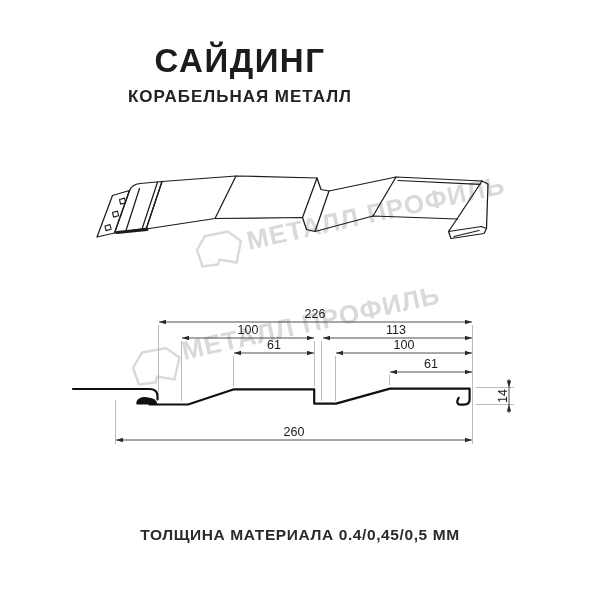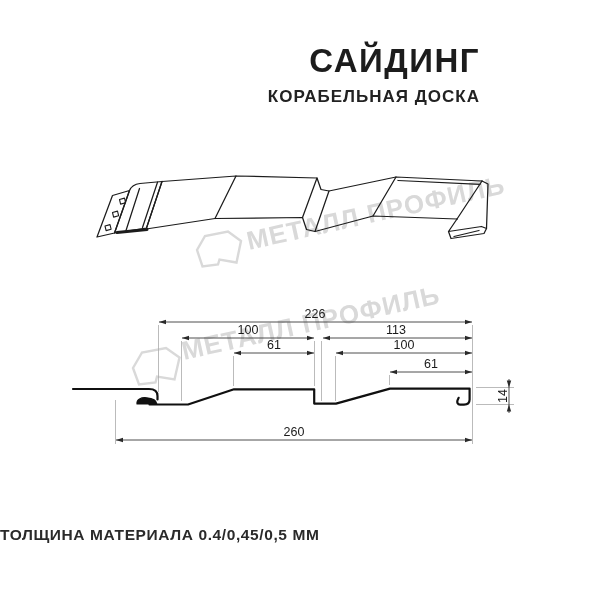--- a/index.html
+++ b/index.html
@@ -1,39 +1,39 @@
 <!DOCTYPE html>
 <html><head>
 <meta charset="utf-8">
 <style>
   html,body{margin:0;padding:0;background:#ffffff;}
   #stage{
     position:relative;width:600px;height:600px;background:#ffffff;overflow:hidden;
     font-family:"Liberation Sans","DejaVu Sans",sans-serif;
   }
-  .header{position:absolute;top:44px;left:0;width:480px;text-align:right;color:#212121;}
+  .header{position:absolute;top:44px;left:0;width:480px;text-align:center;color:#212121;}
   .title{font-size:33px;font-weight:800;letter-spacing:1.5px;line-height:34px;color:#1c1c1c;}
   .subtitle{font-size:17px;font-weight:700;letter-spacing:1px;margin-top:9px;color:#222;}
   .model{font-size:13px;font-weight:700;letter-spacing:.5px;margin-top:6px;color:#222;}
   .footer{
-    position:absolute;top:526px;left:0;width:600px;text-align:left;
+    position:absolute;top:526px;left:0;width:600px;text-align:center;
     font-size:15.5px;font-weight:700;letter-spacing:.6px;color:#2a2a2a;
   }
   svg{position:absolute;left:0;top:0;}
   .wm-text{font-size:26px;font-weight:700;letter-spacing:1px;}
   .dim-label{font-size:12.5px;fill:#1a1a1a;}
 </style>
 </head>
 <body>
 
 <div id="stage">
 
   <div class="header">
     <div class="title">САЙДИНГ</div>
-    <div class="subtitle">КОРАБЕЛЬНАЯ ДОСКА</div>
+    <div class="subtitle">КОРАБЕЛЬНАЯ МЕТАЛЛ</div>
   </div>
 
   <svg width="600" height="600" viewBox="0 0 600 600">
 
     <g stroke="none" fill="#d9d9d9">
       <path d="M197,250 L205,236 L228,231.5 L241,241 L236.5,262.5 L219.5,259.5 L218,264.5 L202.5,266.5 Z" fill="none" stroke="#d9d9d9" stroke-width="2.4"></path>
       <text class="wm-text" transform="translate(249,250) rotate(-12.5)" x="0" y="0">МЕТАЛЛ ПРОФИЛЬ</text>
     </g>
 
     <g fill="#d9d9d9">

